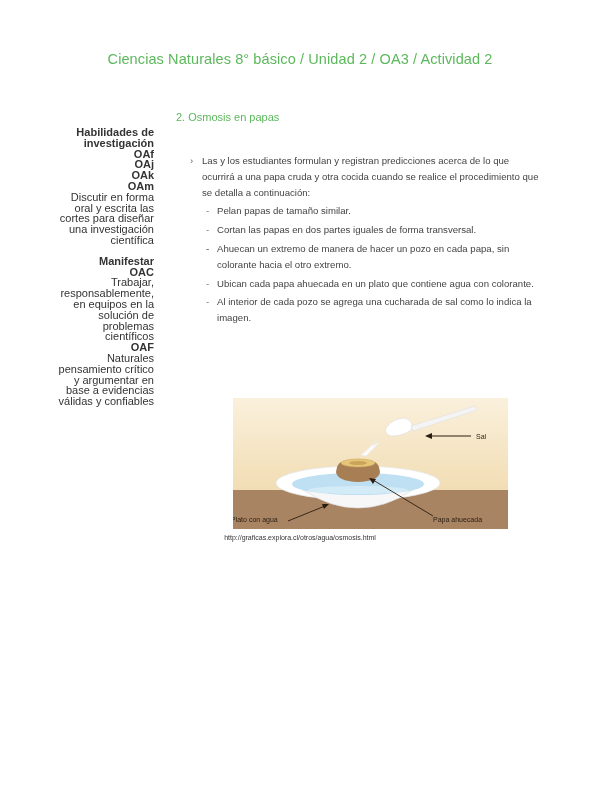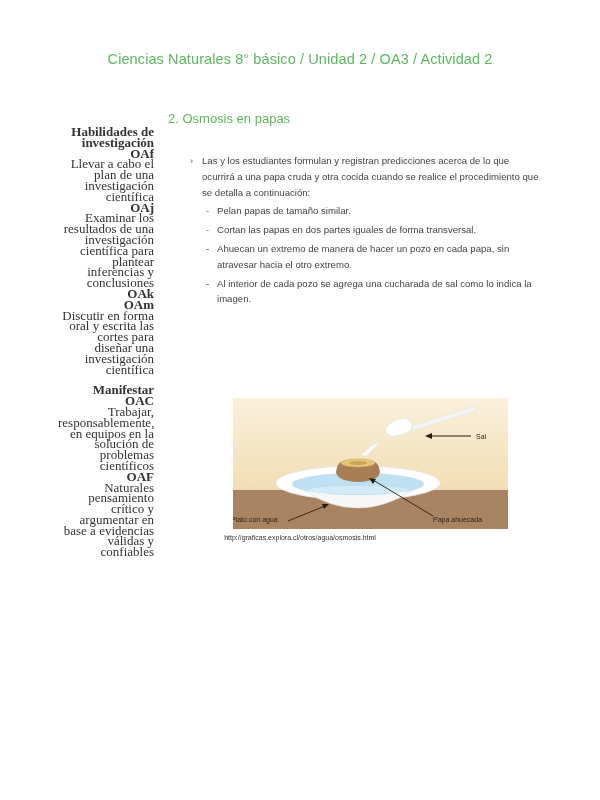--- a/index.html
+++ b/index.html
@@ -1,48 +1,46 @@
 <!DOCTYPE html>
 <html><head>
   <meta charset="utf-8">
   <style>
     html, body { margin: 0; padding: 0; background: #ffffff; }
     body { width: 600px; height: 800px; position: relative; overflow: hidden;
            font-family: "Liberation Sans", sans-serif; color: #333; }
     .header-title { position: absolute; top: 51px; left: 0; width: 600px; text-align: center;
            font-size: 14.5px; color: #5cb85c; letter-spacing: 0.1px; }
     .sidebar { position: absolute; left: 58px; top: 127px; width: 96px; text-align: right;
-           font-size: 13px; line-height: 10.8px; color: #333; font-family: Liberation Serif, serif; }
+           font-size: 11px; line-height: 10.8px; color: #333; font-family: Liberation Sans, sans-serif; }
     .sidebar .h { font-weight: bold; }
     .sidebar .code { font-weight: bold; }
     .sidebar .gap { height: 10px; }
-    .section-title { position: absolute; left: 168px; top: 111px; font-size: 13px; color: #5cb85c; }
+    .section-title { position: absolute; left: 176px; top: 111px; font-size: 11px; color: #5cb85c; }
     .content { position: absolute; left: 190px; top: 153px; width: 350px; font-size: 9.6px; line-height: 15.8px; color: #444; }
     .lead { position: relative; padding-left: 12px; }
     .lead .arrow { position: absolute; left: 0; top: 0; color: #666; }
     .steps { list-style: none; margin: 3px 0 0 0; padding: 0 0 0 16px; }
     .steps li { position: relative; padding-left: 11px; margin-bottom: 3px; }
     .steps li .dash { position: absolute; left: 0; top: 0; color: #777; }
     .figure { position: absolute; left: 233px; top: 398px; width: 275px; height: 131px; overflow: hidden;
            background: linear-gradient(180deg, #faf0dc 0%, #f3e0ba 60%, #ecd4a4 100%); }
     .floor { position: absolute; left: 0; top: 92px; width: 275px; height: 39px; background: #a98463; }
     .label { position: absolute; font-size: 7px; color: #2a1e10; font-family: "Liberation Sans", sans-serif; }
     .caption { position: absolute; left: 0; width: 600px; top: 534px; text-align: center; font-size: 7px; color: #333; }
   </style>
 </head>
 <body>
 
 <div class="header-title">Ciencias Naturales 8° básico / Unidad 2 / OA3 / Actividad 2</div>
 
 <div class="sidebar">
   <div class="h">Habilidades de investigación</div>
   <div class="code">OAf</div>
-  <div>Llevar a cabo el plan de una investigación científica</div>
   <div class="code">OAj</div>
-  <div>Examinar los resultados de una investigación científica para plantear inferencias y conclusiones</div>
   <div class="code">OAk</div>
   <div class="code">OAm</div>
   <div>Discutir en forma oral y escrita las cortes para diseñar una investigación científica</div>
   <div class="gap"></div>
   <div class="h">Manifestar</div>
   <div class="code">OAC</div>
   <div>Trabajar, responsablemente, en equipos en la solución de problemas científicos</div>
   <div class="code">OAF</div>
   <div>Naturales pensamiento crítico y argumentar en base a evidencias válidas y confiables</div>
 </div>
@@ -51,22 +49,22 @@
 
 <div class="content">
   <div class="lead">
     <span class="arrow">›</span>
     <span>Las y los estudiantes formulan y registran predicciones acerca de lo que ocurrirá a una papa cruda y otra cocida cuando se realice el procedimiento que se detalla a continuación:</span>
   </div>
   <ul class="steps">
     <li><span class="dash">-</span><span>Pelan papas de tamaño similar.</span></li>
     <li><span class="dash">-</span><span>Cortan las papas en dos partes iguales de forma transversal.</span></li>
     <li><span class="dash">-</span></li>
-    <li><span class="dash">-</span><span>Ahuecan un extremo de manera de hacer un pozo en cada papa, sin atravesar hacia el otro extremo.</span></li>
-    <li><span class="dash">-</span></li>
+    <li><span class="dash">-</span><span>Ahuecan un extremo de manera de hacer un pozo en cada papa, sin colorante hacia el otro extremo.</span></li>
+    <li><span class="dash">-</span><span>Ubican cada papa ahuecada en un plato que contiene agua con colorante.</span></li>
     <li><span class="dash">-</span><span>Al interior de cada pozo se agrega una cucharada de sal como lo indica la imagen.</span></li>
   </ul>
 </div>
 
 <div class="figure">
   <div class="floor"></div>
   <svg width="275" height="131" viewBox="0 0 275 131" style="position:absolute;left:0;top:0;">
 
     <ellipse cx="125" cy="85" rx="82" ry="17" fill="#ffffff" stroke="#e6e6e6" stroke-width="0.8"></ellipse>
     <path d="M70 92 Q125 128 180 92 Z" fill="#f7f7f7" stroke="#dcdcdc" stroke-width="0.6"></path>

